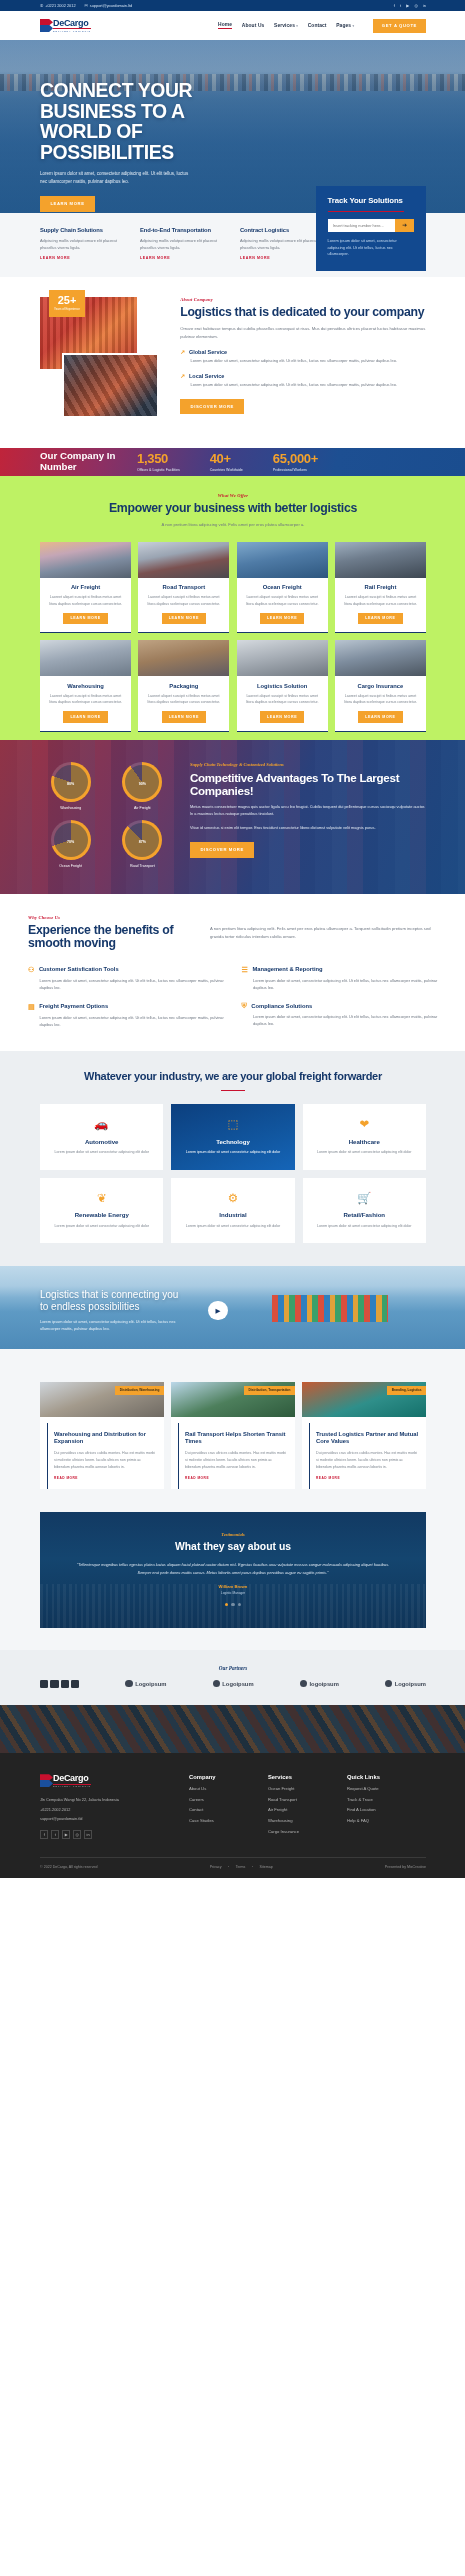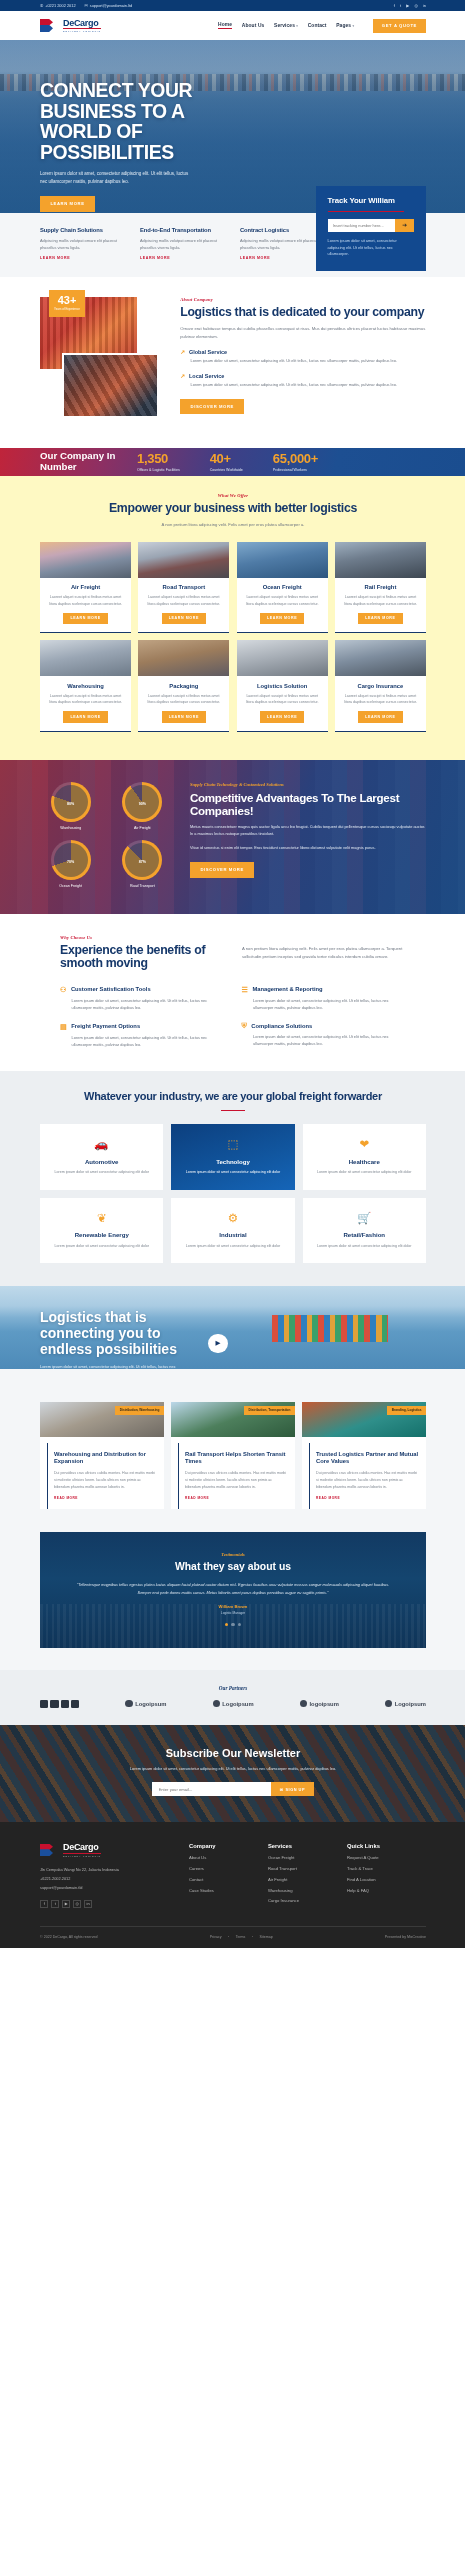--- a/index.html
+++ b/index.html
@@ -10,21 +10,21 @@
 
   
   .topbar { background:#0b3a73; height:11px; display:flex; align-items:center; padding:0 40px; }
   .topbar .ti { color:#cfe0f2; font-size:3.9px; margin-right:9px; display:flex; align-items:center; gap:1.9px; }
   .topbar .spacer { flex:1; }
   .topbar .soc { display:flex; gap:5.2px; }
   .topbar .soc span { color:#cfe0f2; font-size:3.9px; }
 
   
   .nav { background:#fff; height:29px; display:flex; align-items:center; padding:0 40px; }
-  .logo { display:flex; align-items:center; gap:10px; }
+  .logo { display:flex; align-items:center; gap:0; }
   .logo-mark { width:13px; height:13px; position:relative; }
   .logo-mark .r { position:absolute; left:0; top:0; width:13px; height:6.5px; background:#c8102e;
       clip-path:polygon(0 0,70% 0,100% 50%,70% 100%,0 100%); }
   .logo-mark .b { position:absolute; left:0; top:5.8px; width:13px; height:7.1px; background:#1a4f9c;
       clip-path:polygon(0 0,70% 0,100% 50%,70% 100%,0 100%); }
   .logo-txt { line-height:1; }
   .logo-name { font-size:9px; font-weight:bold; color:#0b3a73; letter-spacing:-0.3px; }
   .logo-sub { font-size:2.3px; color:#1a4f9c; letter-spacing:0.9px; border-top:0.6px solid #c8102e; padding-top:0.6px; margin-top:0.6px;}
   .menu { margin-left:auto; display:flex; align-items:center; gap:9.7px; }
   .menu a { font-size:4.9px; color:#1d2c44; text-decoration:none; font-weight:bold; letter-spacing:0.1px; }
@@ -97,21 +97,21 @@
 
   
   .numbers { height:28px; display:flex; align-items:center; padding:0 40px;
       background:linear-gradient(105deg,#c0243a 0%,#8e2f62 22%,#3f3f86 48%,#1d4f92 72%,#1a4d8f 100%); }
   .num-title { color:#fff; font-size:9.7px; font-weight:bold; line-height:1.1; width:97px; }
   .nums { display:flex; gap:30px; }
   .num b { color:#f4a22c; font-size:13px; font-weight:bold; display:block; line-height:1; letter-spacing:-0.3px;}
   .num span { color:#dfe8f3; font-size:3.6px; display:block; margin-top:3.2px; }
 
   
-  .services { background:#fef9c3; padding:17px 40px 28px; }
+  .services { background:#bef264; padding:17px 40px 8px; }
   .center { text-align:center; }
   .svc-grid { display:grid; grid-template-columns:repeat(4,1fr); gap:7.1px; margin-top:13px; }
   .card { background:#fff; border-bottom:1.3px solid #16386a; }
   .card .thumb { height:36px; }
   .card .body { padding:6.5px 5.8px 7.8px; text-align:center; }
   .card h4 { color:#16386a; font-size:5.8px; font-weight:bold; }
   .card p { font-size:3.6px; line-height:1.85; color:#7d858f; margin-top:3.9px; }
   .card .btn-amber { margin-top:5.2px; padding:3.9px 7.1px; font-size:3.6px; }
   .t1 { background:linear-gradient(170deg,#e7b88a 0%,#c4a6b6 30%,#7e8ca0 60%,#55606e 100%); }
   .t2 { background:linear-gradient(170deg,#c8cfd9 0%,#9aa4b2 35%,#7a5150 62%,#4a4a50 100%); }
@@ -133,21 +133,21 @@
   .dial { text-align:center; }
   .ring { width:40px; height:40px; border-radius:50%; margin:0 auto; display:flex; align-items:center;
       justify-content:center; color:#fff; font-size:7.1px; font-weight:bold; }
   .dial span { display:block; color:#fff; font-size:3.6px; margin-top:3.9px; }
   .adv-txt { flex:1; }
   .adv-eyebrow { color:#f4a22c; font-size:4.5px; font-style:italic; font-weight:bold; font-family:"Liberation Serif",serif; }
   .adv h2 { color:#fff; font-size:11.6px; font-weight:bold; line-height:1.12; margin-top:3.9px; letter-spacing:-0.3px; }
   .adv p { color:#e3ebf4; font-size:3.9px; line-height:1.9; margin-top:6.5px; }
 
   
-  .why { background:#fff; padding:21px 60px 22px; }
+  .why { background:#fff; padding:21px 28px 22px; }
   .why-top { display:flex; gap:17px; align-items:flex-start; }
   .why-left { width:165px; }
   .why-right { flex:1; padding-top:10.4px; }
   .why-grid { display:grid; grid-template-columns:1fr 1fr; gap:10.4px 17px; margin-top:14.2px; }
   .wf-t { display:flex; align-items:center; gap:4.5px; color:#16386a; font-size:5.8px; font-weight:bold; }
   .wf-ico { color:#f4a22c; font-size:7.1px; }
   .wf p { font-size:3.9px; line-height:1.85; color:#6d7580; margin:3.2px 0 0 11.6px; }
 
   
   .ind { background:#eceff2; padding:19.4px 40px 23px; position:relative; }
@@ -164,21 +164,21 @@
   .ind-card p { font-size:3.6px; line-height:1.8; color:#7d858f; margin-top:4.5px; }
   .ind-card.on h4, .ind-card.on p { color:#fff; }
 
   
   .vcta { position:relative; height:83px; overflow:hidden; }
   .vcta-bg { position:absolute; inset:0;
       background:linear-gradient(180deg,#bfd9ea 0%,#a9cbe2 24%,#7fb0d2 38%,#5e9ac4 55%,#4d8ab8 100%); }
   .vcta-ship { position:absolute; right:78px; top:28.5px; width:116px; height:27px;
       background:repeating-linear-gradient(90deg,#d94f3d 0 5.8px,#2f7fbf 5.8px 11.6px,#e0a13a 11.6px 17.5px,#3aa06a 17.5px 23px); }
   .vcta-in { position:relative; padding:23px 40px 0; display:flex; align-items:center; }
-  .vcta h2 { color:#fff; font-size:14px; font-weight:bold; line-height:1.15; max-width:149px; text-shadow:0 1.3px 3.2px rgba(0,30,60,.3);}
+  .vcta h2 { color:#fff; font-size:10px; font-weight:normal; line-height:1.15; max-width:149px; text-shadow:0 1.3px 3.2px rgba(0,30,60,.3);}
   .vcta p { color:#e9f2f9; font-size:3.9px; line-height:1.8; max-width:146px; margin-top:5.8px; }
   .play { width:19.4px; height:19.4px; border-radius:50%; background:#fff; color:#16386a; display:flex;
       align-items:center; justify-content:center; font-size:6.5px; margin-left:19.4px; }
 
   
   .port { background:#f4f6f8; padding:19.4px 40px 23px; }
   .port-grid { display:grid; grid-template-columns:repeat(3,1fr); gap:7.1px; margin-top:13px; }
   .pcard { background:#fff; }
   .pthumb { height:35px; position:relative; }
   .pthumb .tag { position:absolute; right:0; top:3.9px; background:#f4a22c; color:#3a2a12; font-size:3.2px;
@@ -299,21 +299,21 @@
   <div class="hero-skyline"></div>
   <div class="hero-inner">
     <h1>CONNECT YOUR BUSINESS TO A WORLD OF POSSIBILITIES</h1>
     <p>Lorem ipsum dolor sit amet, consectetur adipiscing elit. Ut elit tellus, luctus nec ullamcorper mattis, pulvinar dapibus leo.</p>
     <div class="btn-amber">LEARN MORE</div>
   </div>
 </div>
 
 <div class="track-zone">
   <div class="track-panel">
-    <h3>Track Your William</h3>
+    <h3>Track Your Solutions</h3>
     <div class="track-rule"></div>
     <div class="track-row">
       <input type="text" placeholder="Insert tracking number here..." style="">
       <div class="go">
           <span>➔</span>
         </div>
     </div>
     <div class="track-note">Lorem ipsum dolor sit amet, consectetur adipiscing elit. Ut elit tellus, luctus nec ullamcorper.</div>
   </div>
 
@@ -333,21 +333,21 @@
       <p>Adipiscing mollis volutpat ornare elit placerat phasellus viverra ligula.</p>
       <a class="lm">LEARN MORE</a>
     </div>
   </div>
 </div>
 
 <div class="about">
   <div class="about-imgs">
     <div class="img-a"></div>
     <div class="badge25">
-      <b>43+</b>
+      <b>25+</b>
       <span>Years of Experience</span>
     </div>
     <div class="img-b"></div>
   </div>
   <div class="about-txt">
     <div class="eyebrow">About Company</div>
     <div class="h2">Logistics that is dedicated to your company</div>
     <p class="lead">Ornare erat habitasse tempus dui cubilia phasellus consequat ut risus. Mus dui penatibus ultrices placerat luctus habitasse maximus pulvinar elementum.</p>
     <div class="feat">
       <div class="feat-t">
@@ -664,31 +664,20 @@
     <div class="pt-logo">
       <span class="pt-dot"></span>
       <span>Logoipsum</span>
       </div>
   </div>
 </div>
 
 <div class="news">
   <div class="news-bg"></div>
   <div class="news-tint"></div>
-  <div class="news-in">
-    <h2>Subscribe Our Newsletter</h2>
-    <p>Lorem ipsum dolor sit amet, consectetur adipiscing elit. Ut elit tellus, luctus nec ullamcorper mattis, pulvinar dapibus leo.</p>
-    <div class="news-form">
-      <input type="text" placeholder="Enter your email..." style="">
-      <div class="sb">
-        <span>✉</span>
-        <span>SIGN UP</span>
-      </div>
-    </div>
-  </div>
 </div>
 
 <div class="footer">
   <div class="f-cols">
     <div class="f-brand">
       <div class="logo">
         <div class="logo-mark">
             <div class="r"></div>
             <div class="b"></div>
           </div>

